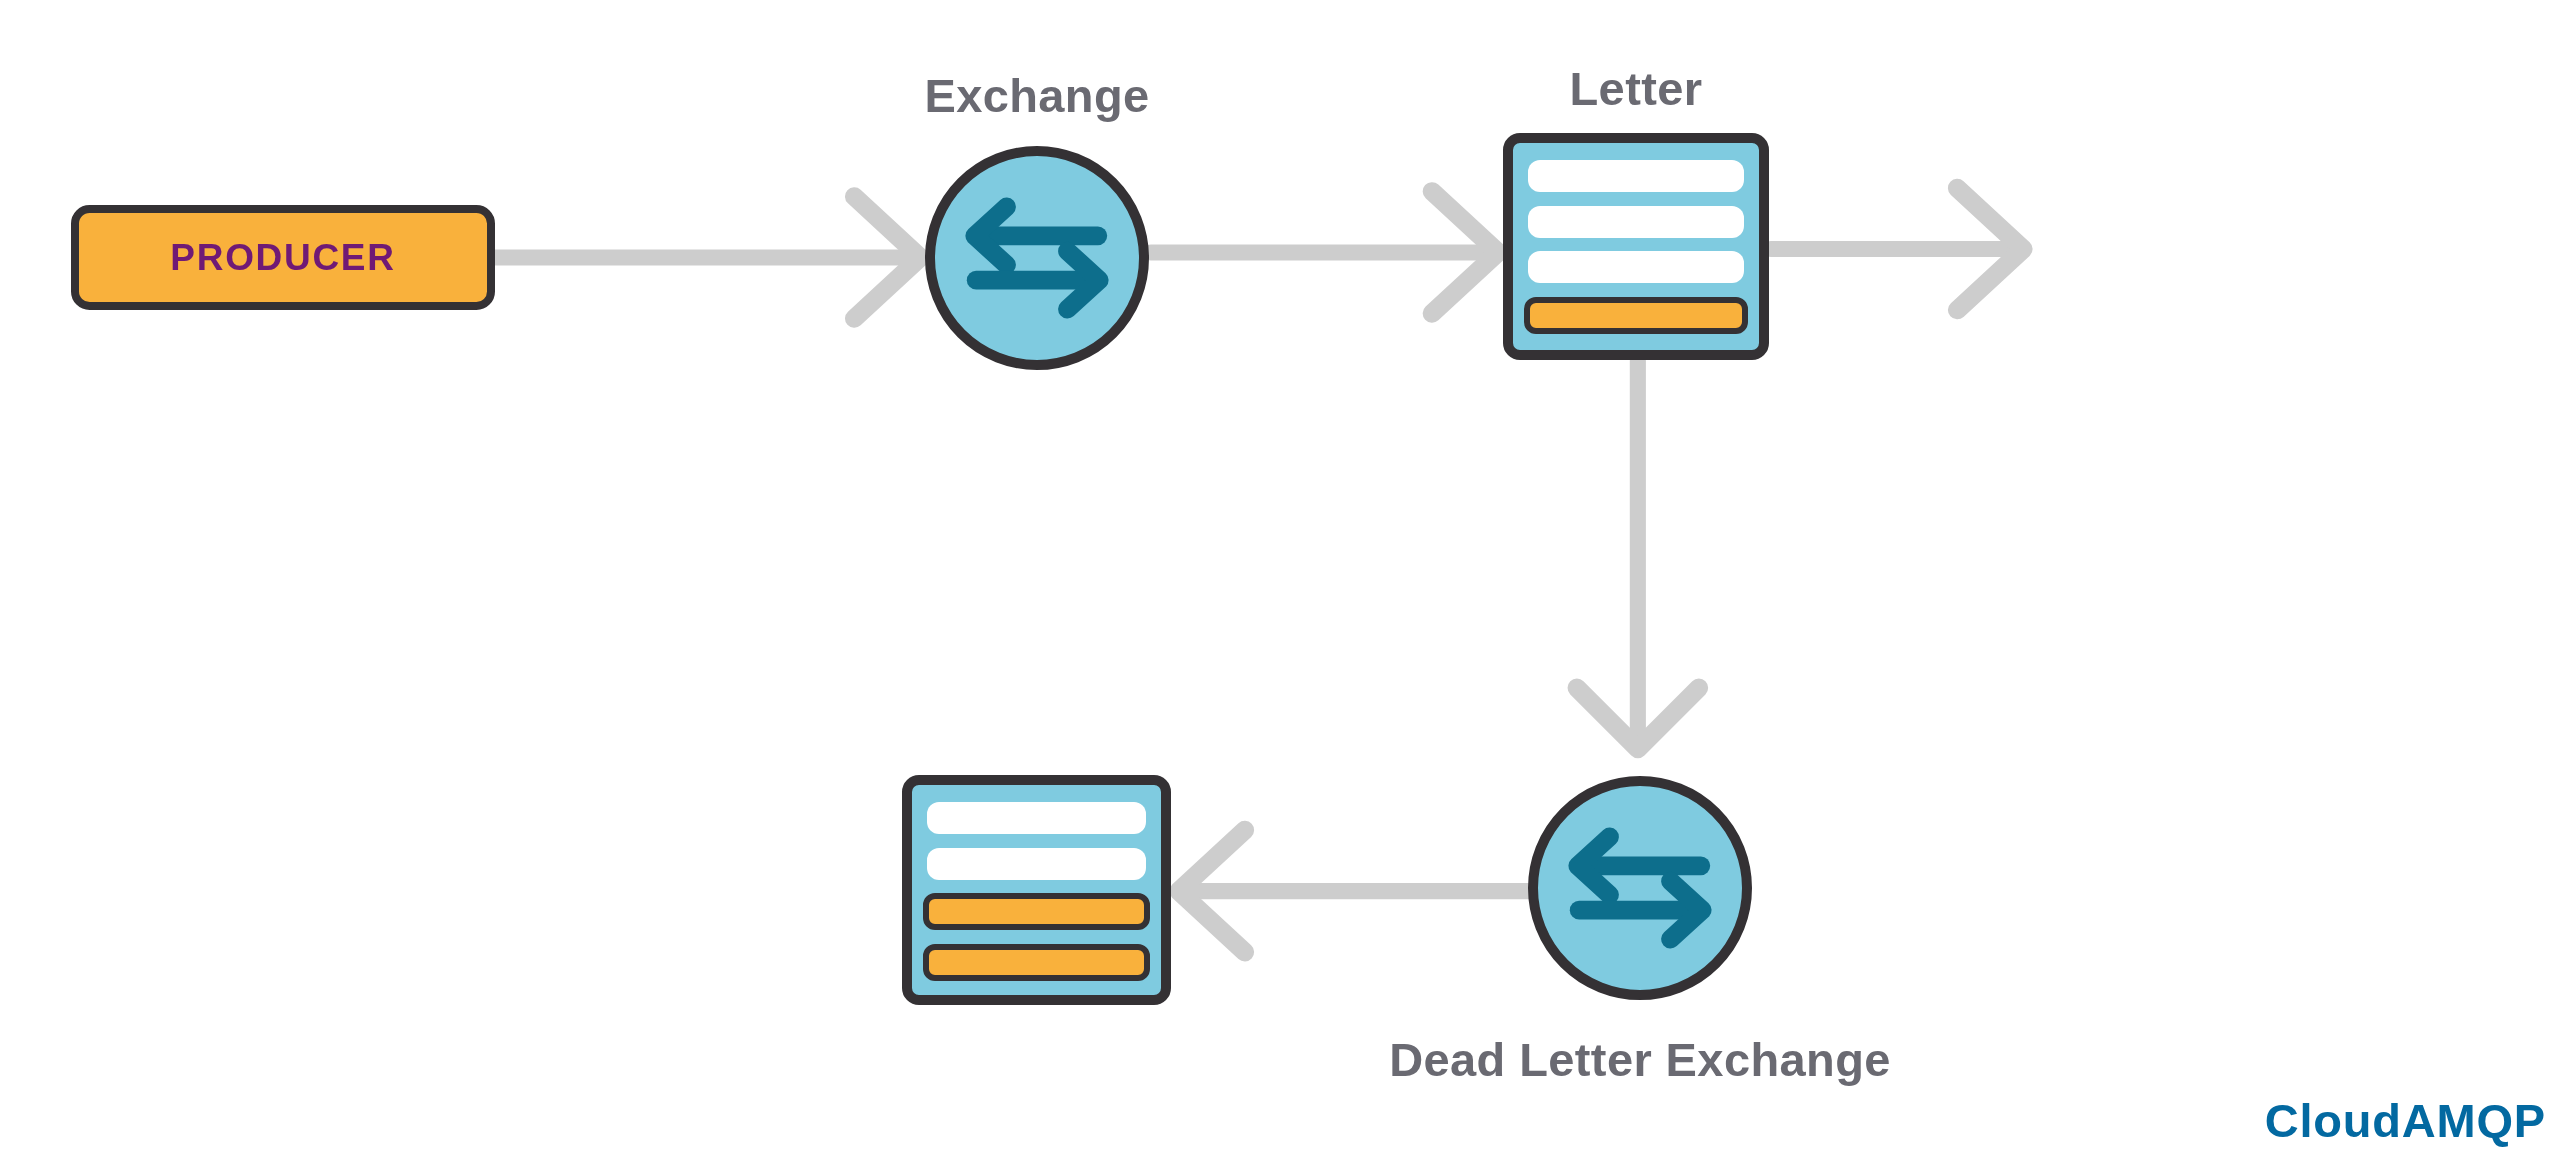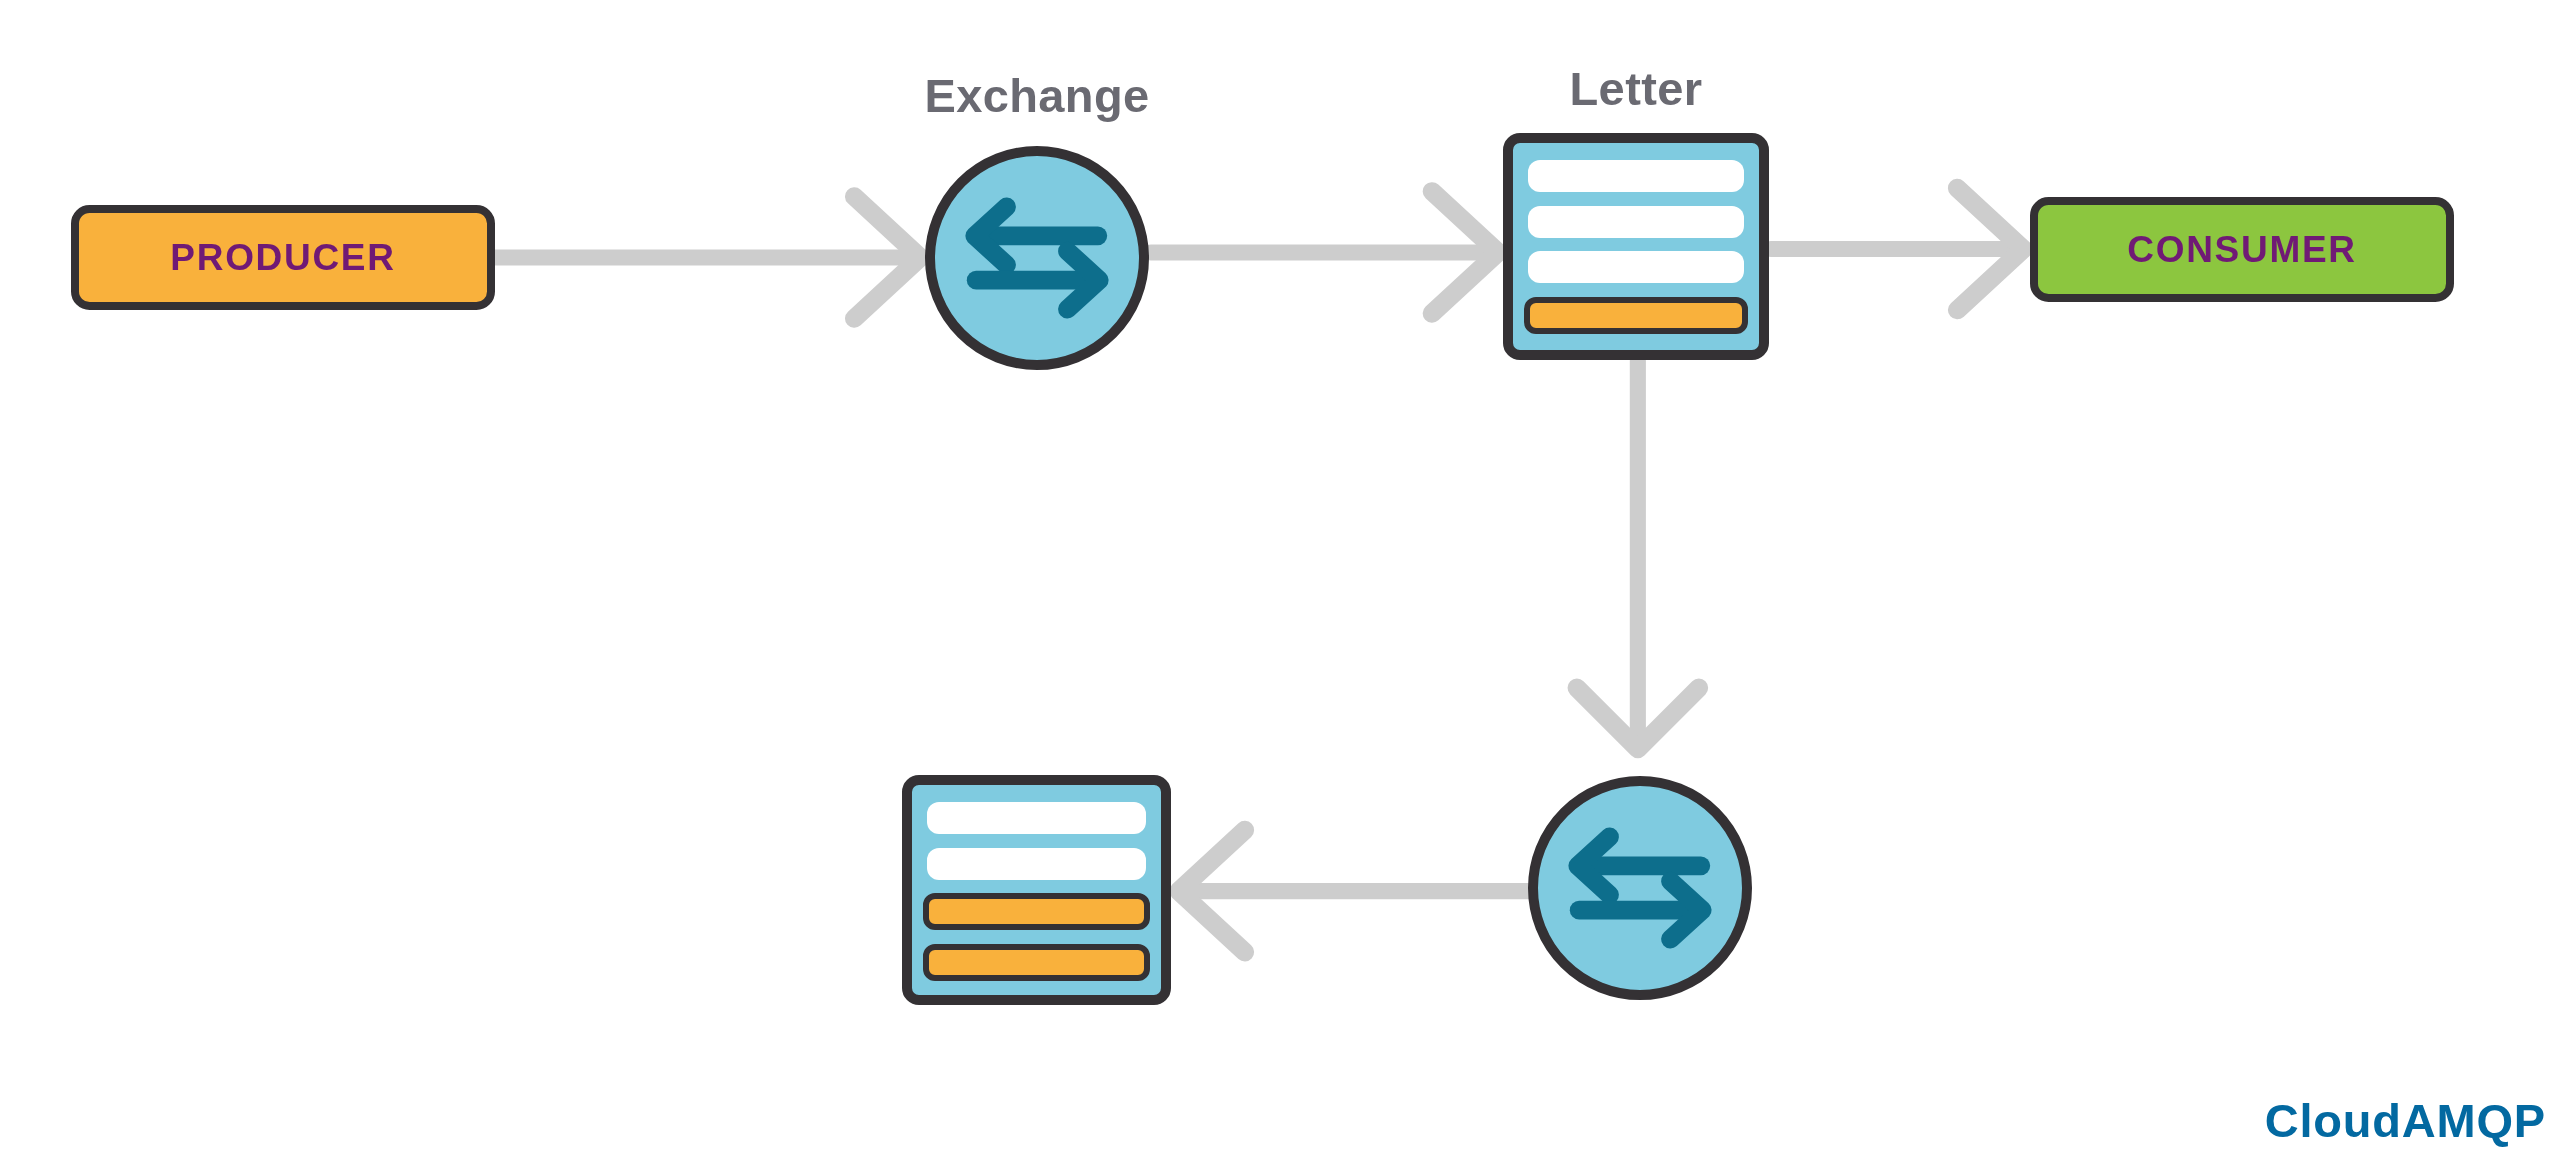--- a/index.html
+++ b/index.html
@@ -128,20 +128,21 @@
       <polyline class="edge-head" points="1861,812 1933,884 2005,812"></polyline>
     </g>
     <g>
       <line class="edge-line" x1="1803" y1="1052" x2="1399" y2="1052"></line>
       <polyline class="edge-head" points="1469,980 1391,1052 1469,1124"></polyline>
     </g>
   </svg>
 
   <div class="diagram-label label-exchange">Exchange</div>
   <div class="diagram-label label-queue">Letter</div>
+  <div class="diagram-label label-dle">Dead Letter Exchange</div>
 
   <div class="node endpoint-box producer">
     <span>PRODUCER</span>
   </div>
 
   <div class="node exchange-circle exchange-pos">
     <svg viewBox="0 0 240 240">
       <g stroke="#0D6E8C" stroke-width="27" fill="none" stroke-linecap="round" stroke-linejoin="round">
         <path d="M32 88 H208"></path>
         <path d="M76 46 L30 88 L76 130"></path>
@@ -151,23 +152,20 @@
     </svg>
   </div>
 
   <div class="node queue-box queue-pos">
       <div class="bar bar-white"></div>
       <div class="bar bar-white"></div>
       <div class="bar bar-white"></div>
       <div class="bar bar-orange"></div>
     </div>
 
-  <div class="node endpoint-box consumer">
-    <span>CONSUMER</span>
-  </div>
 
   <div class="node exchange-circle dle-pos">
     <svg viewBox="0 0 240 240">
       <g stroke="#0D6E8C" stroke-width="27" fill="none" stroke-linecap="round" stroke-linejoin="round">
         <path d="M32 88 H208"></path>
         <path d="M76 46 L30 88 L76 130"></path>
         <path d="M208 152 H32"></path>
         <path d="M164 110 L210 152 L164 194"></path>
       </g>
     </svg>

